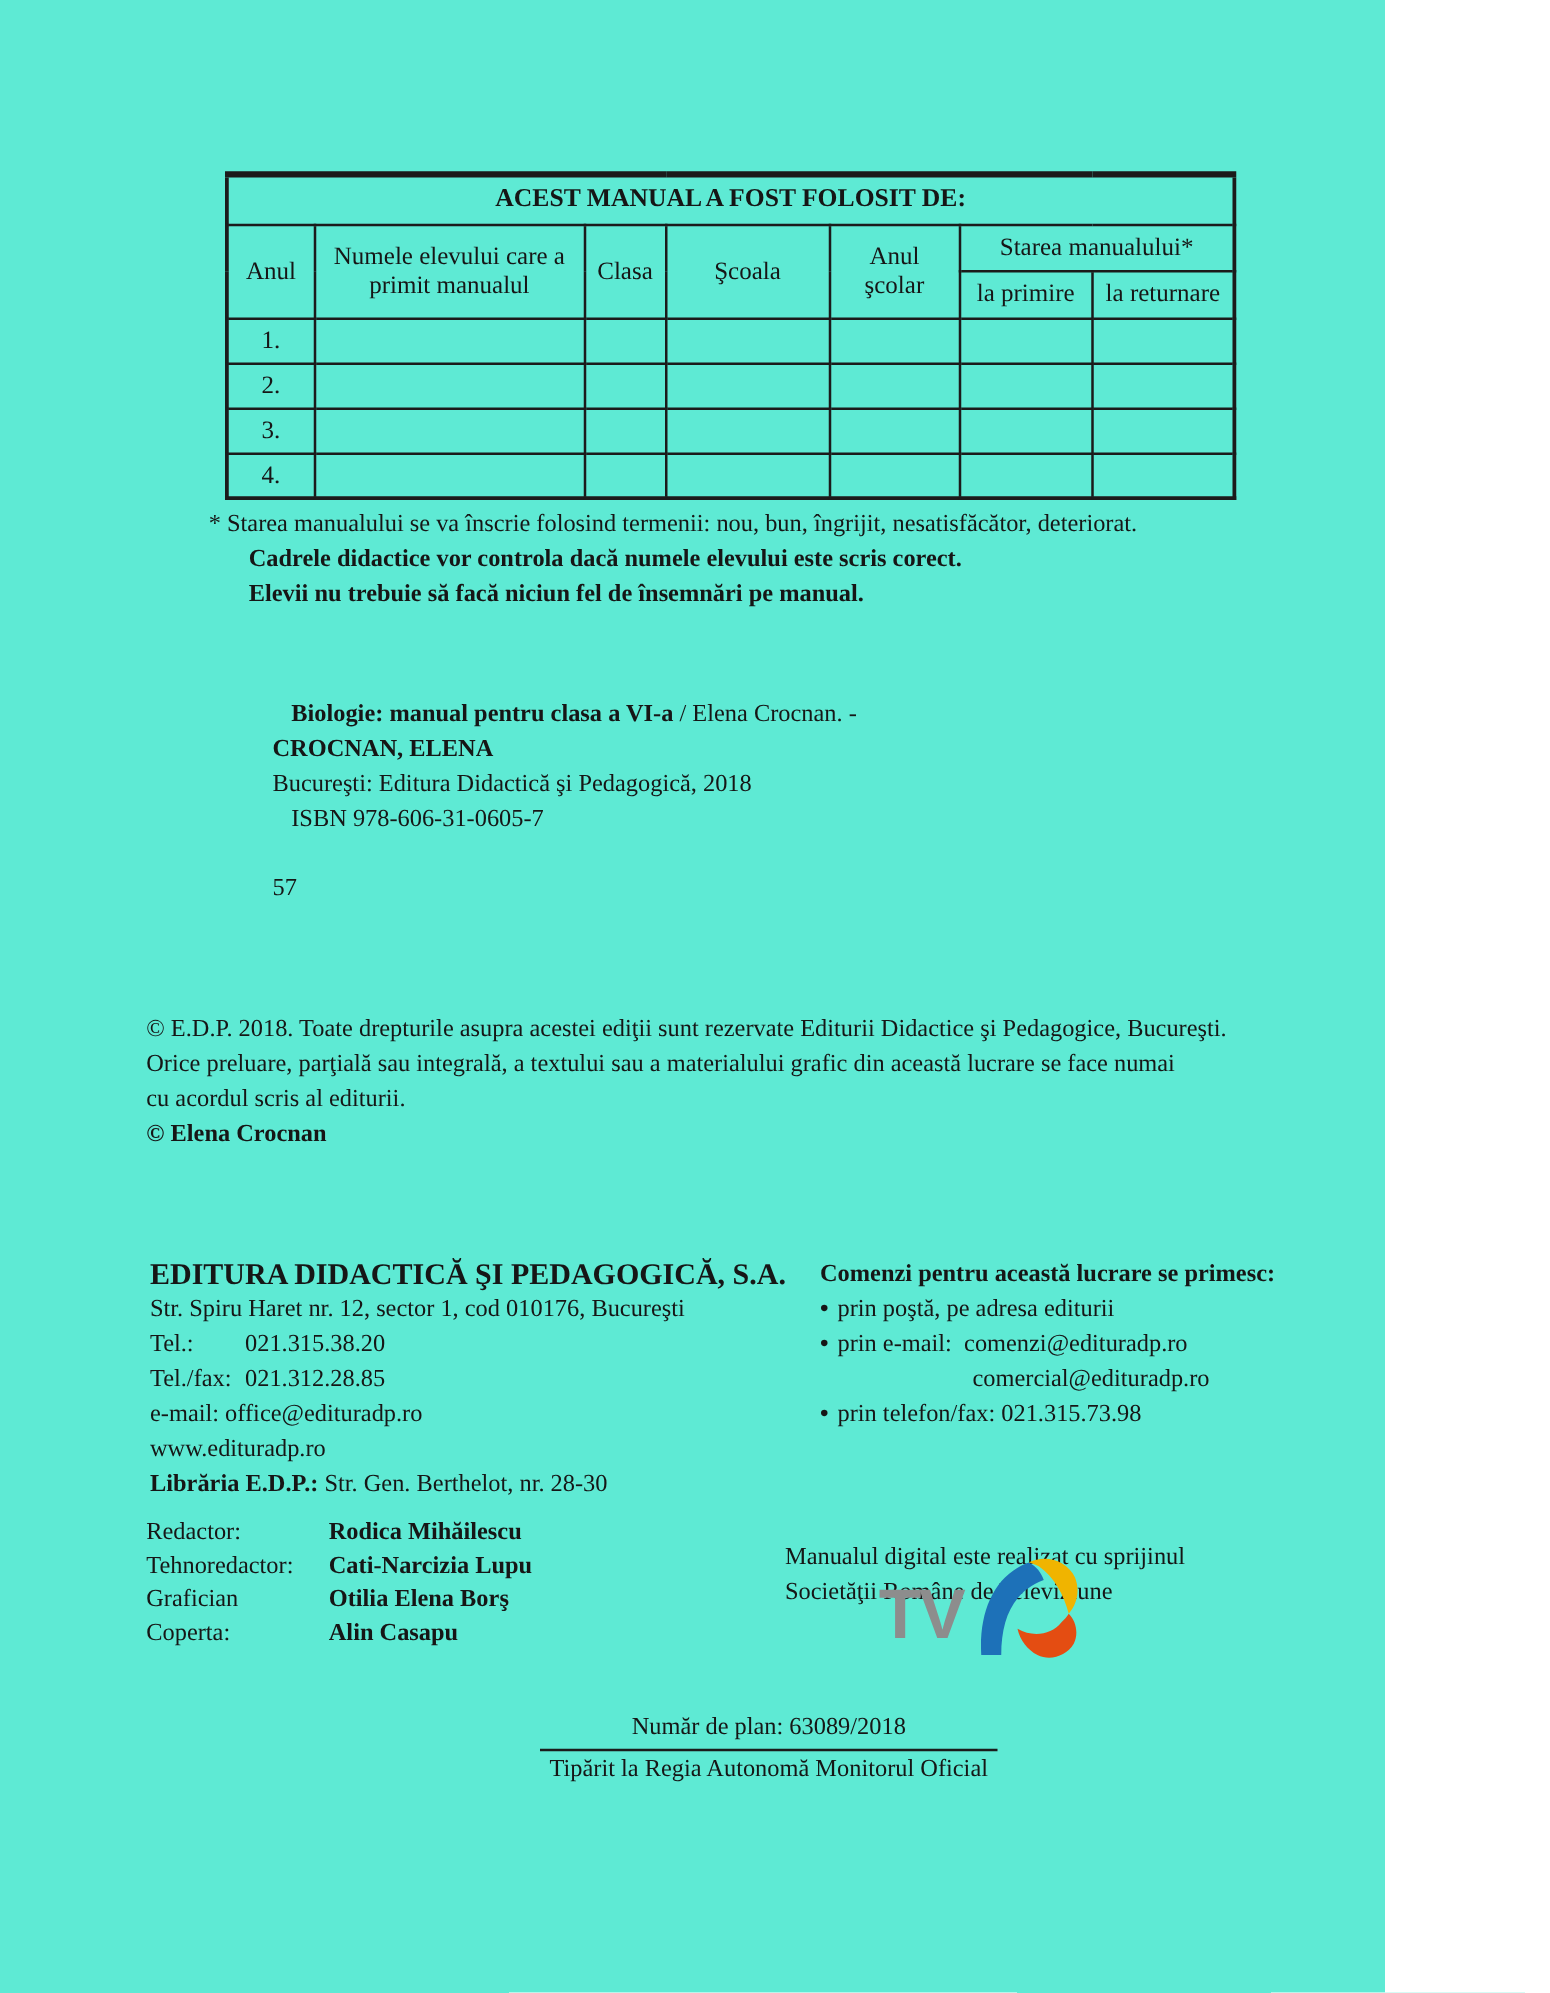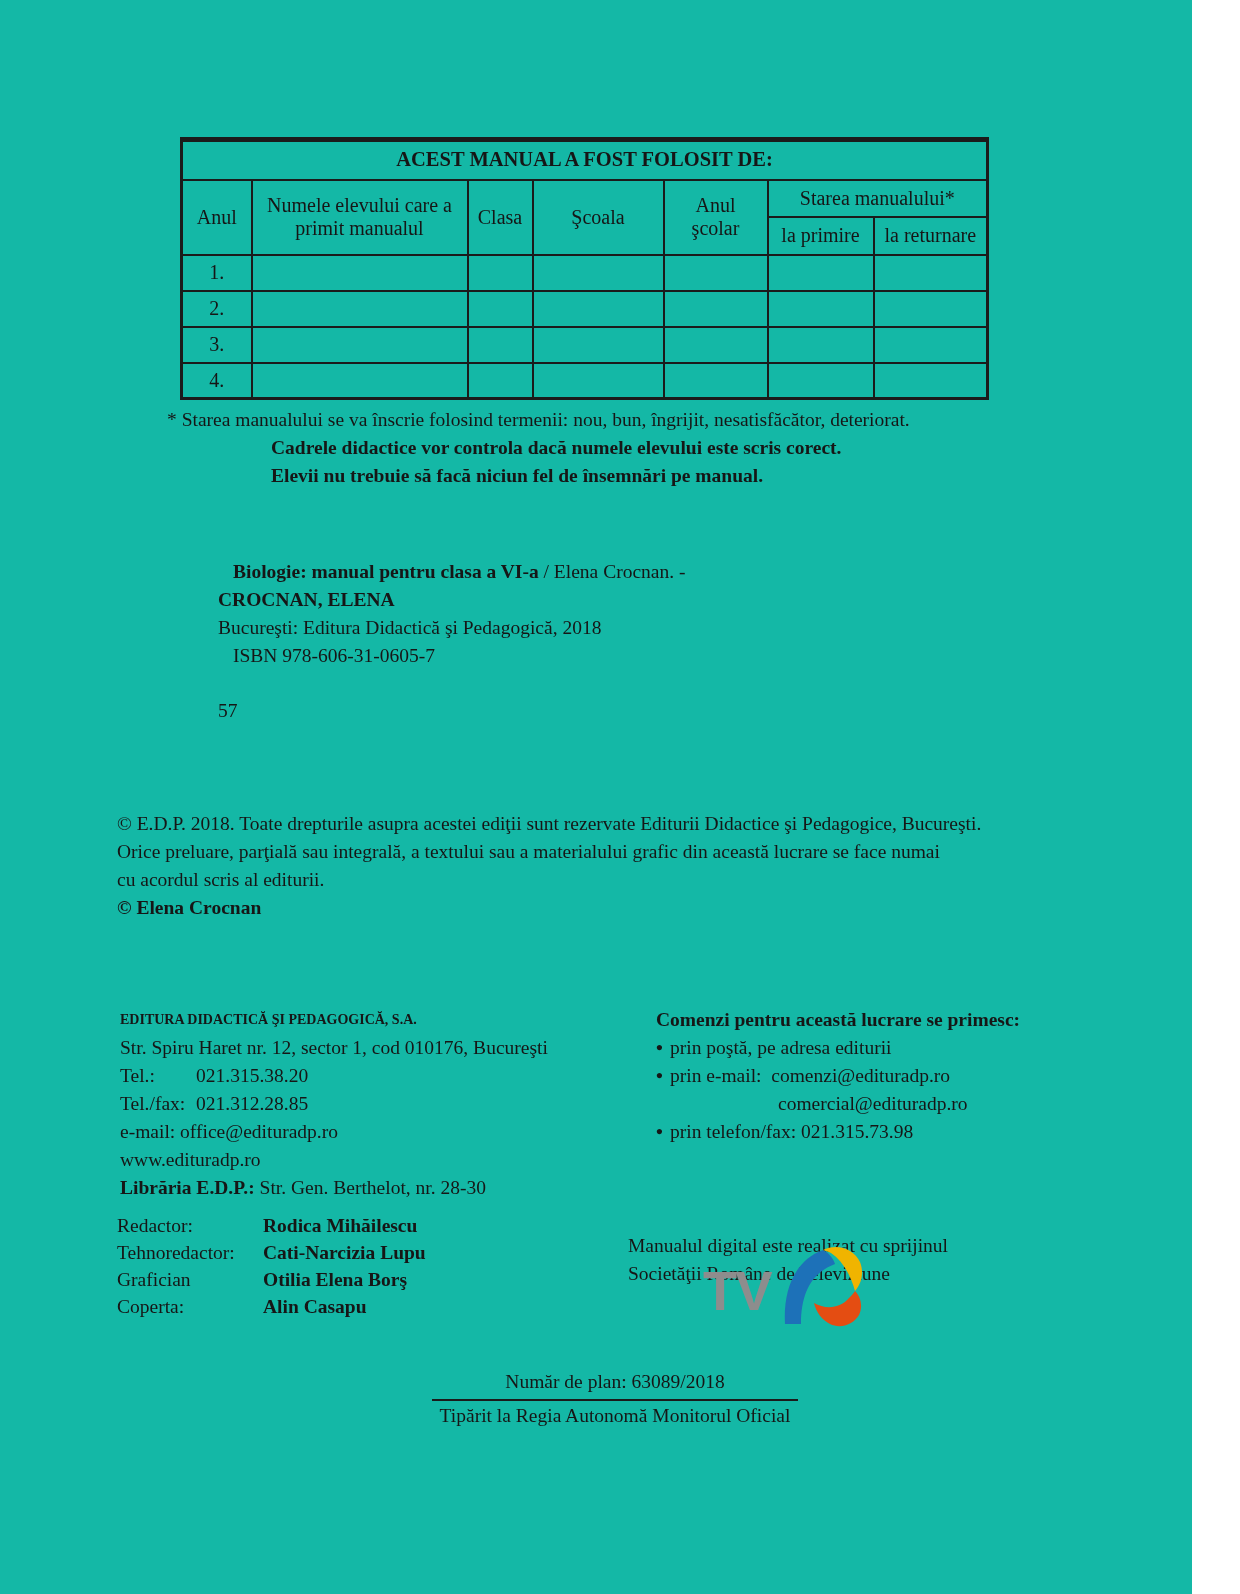--- a/index.html
+++ b/index.html
@@ -3,23 +3,23 @@
 <meta charset="utf-8">
 <style>
   * { margin: 0; padding: 0; box-sizing: border-box; }
   html, body { background: #ffffff; }
   body {
     font-family: "Liberation Serif", "DejaVu Serif", serif;
     color: #161616;
   }
   .page {
     position: relative;
-    width: 1192px;
+    width: 1108px;
     height: 1594px;
-    background: #14b8a6;
+    background: #5eead4;
     overflow: hidden;
     font-size: 19.5px;
   }
 
   
   .usage-table-wrap { position: absolute; left: 180px; top: 137px; }
   table.usage {
     border-collapse: collapse;
     width: 806px;
     table-layout: fixed;
@@ -39,30 +39,30 @@
   tr.t-head-lower td { height: 38px; }
   tr.t-data td { height: 36px; }
   td.rownum { font-weight: 700; font-size: 19.5px; }
 
   
   .abs { position: absolute; }
   .ln { line-height: 28px; white-space: nowrap; }
   .b { font-weight: 700; }
 
   .footnote { left: 167px; top: 406px; }
-  .footnote .indent { margin-left: 104px; }
+  .footnote .indent { margin-left: 32px; }
 
   .cip { left: 218px; top: 558px; line-height: 25px; }
   .cip .ind { padding-left: 15px; }
   .cip .pagenum { margin-top: 27px; }
 
   .copyright { left: 117px; top: 810px; line-height: 27px; }
 
   .publisher { left: 120px; top: 1006px; line-height: 27.5px; }
-  .publisher .name { font-weight: 700; font-size: 14px; }
+  .publisher .name { font-weight: 700; font-size: 24px; }
   .publisher .tel-label { display: inline-block; width: 76px; }
 
   .orders { left: 628px; top: 1006px; line-height: 27.5px; margin-left: 28px; }
   .orders .title { font-weight: 700; }
   .orders .cont { margin-left: 122px; }
   .orders .bullet { display: inline-block; width: 14px; font-weight: 700; }
 
   .staff { left: 117px; top: 1212px; }
   .staff .row { display: grid; grid-template-columns: 146px auto; line-height: 27px; }
   .staff .name { font-weight: 700; }

